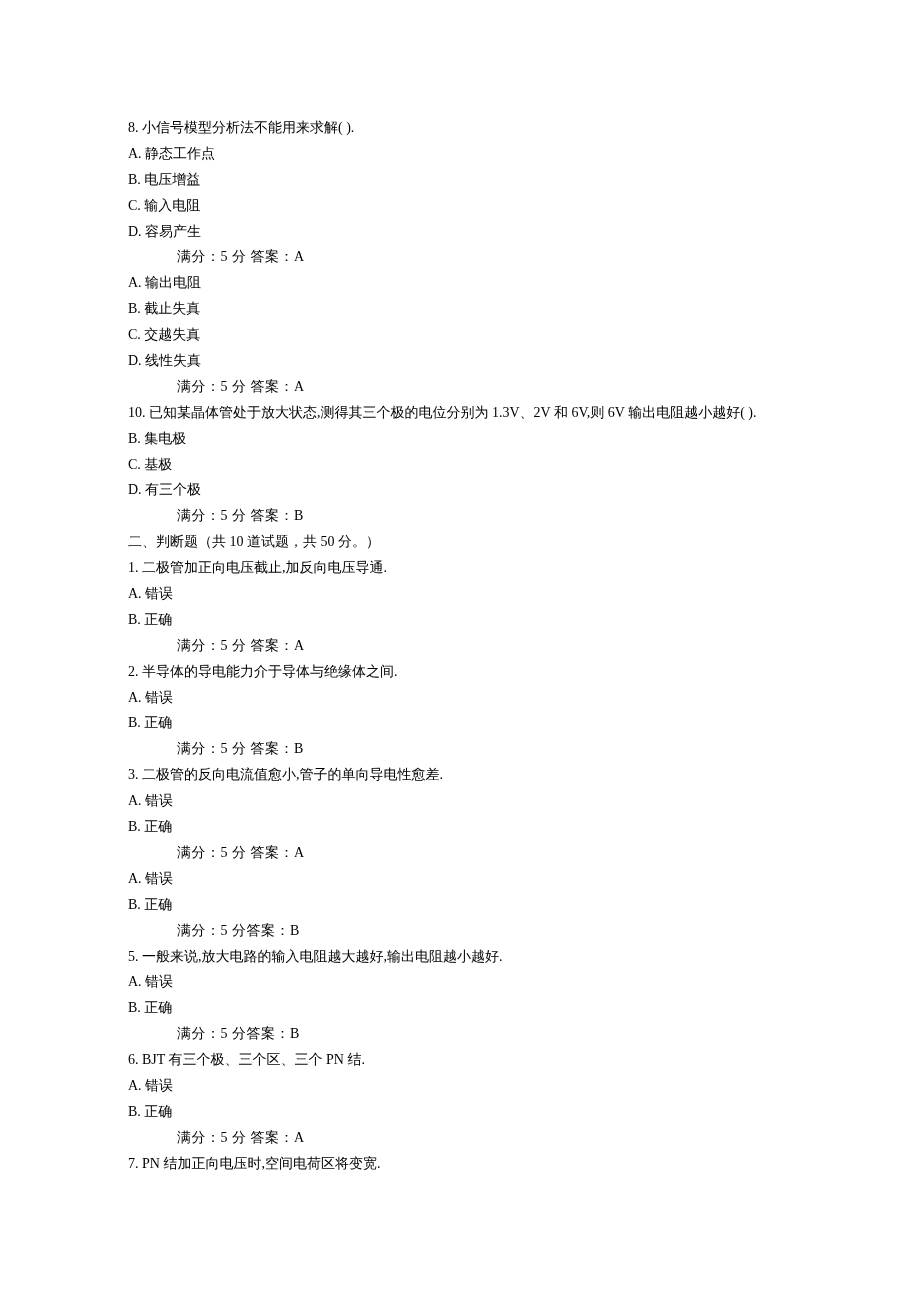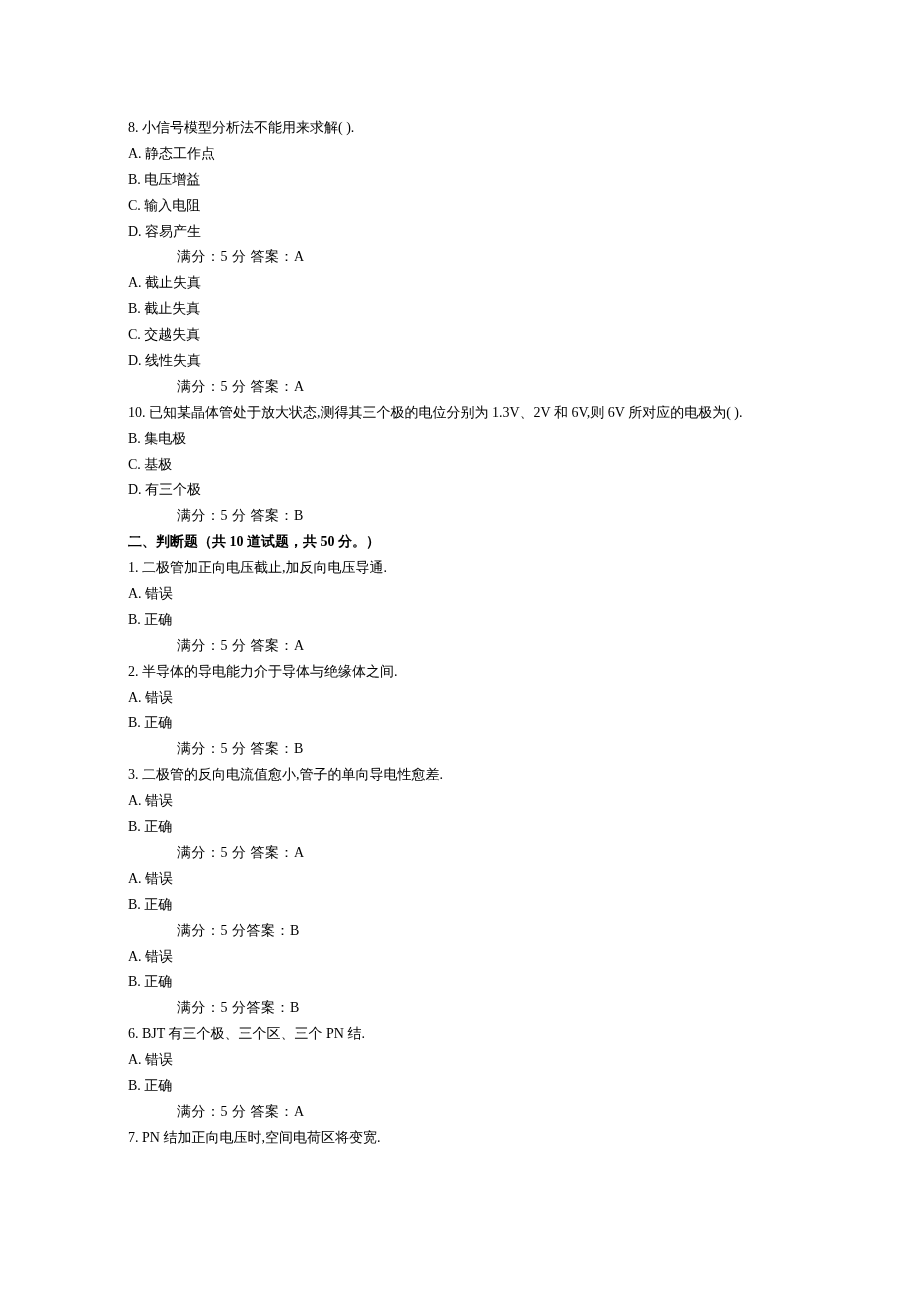--- a/index.html
+++ b/index.html
@@ -10,43 +10,43 @@
       font-family: "SimSun", "宋体", "Times New Roman", serif;
       font-size: 14px;
       line-height: 1.85;
       color: #000000;
       padding: 115px 128px 40px 128px;
     }
     .question-block { margin-bottom: 0; }
     .q-line { display: block; }
     .option { display: block; }
     .score-line { padding-left: 3.5em; display: block; letter-spacing: 0.5px; }
-    .section-header { font-weight: bold; display: block; }
+    .section-header { font-weight: normal; display: block; }
   </style>
 </head>
 <body>
 
 <div id="content">
     <div class="question-block">
       <span class="q-line"><span>8.</span><span>   小信号模型分析法不能用来求解( ).</span></span>
       <span class="option">A. 静态工作点</span>
       <span class="option">B. 电压增益</span>
       <span class="option">C. 输入电阻</span>
       <span class="option">D. 容易产生</span>
       <span class="score-line">满分：5   分    答案：A</span>
     </div>
     <div class="question-block">
-      <span class="option">A. 截止失真</span>
+      <span class="option">A. 输出电阻</span>
       <span class="option">B. 截止失真</span>
       <span class="option">C. 交越失真</span>
       <span class="option">D. 线性失真</span>
       <span class="score-line">满分：5   分    答案：A</span>
     </div>
     <div class="question-block">
-      <span class="q-line"><span>10.</span><span>   已知某晶体管处于放大状态,测得其三个极的电位分别为 1.3V、2V 和 6V,则 6V 所对应的电极为( ).</span></span>
+      <span class="q-line"><span>10.</span><span>   已知某晶体管处于放大状态,测得其三个极的电位分别为 1.3V、2V 和 6V,则 6V 输出电阻越小越好( ).</span></span>
       <span class="option">B. 集电极</span>
       <span class="option">C. 基极</span>
       <span class="option">D. 有三个极</span>
       <span class="score-line">满分：5   分     答案：B</span>
     </div>
     <span class="section-header">二、判断题（共 10 道试题，共 50 分。）</span>
     <div class="question-block">
       <span class="q-line"><span>1.</span><span>   二极管加正向电压截止,加反向电压导通.</span></span>
       <span class="option">A. 错误</span>
       <span class="option">B. 正确</span>
@@ -63,20 +63,21 @@
       <span class="option">A. 错误</span>
       <span class="option">B. 正确</span>
       <span class="score-line">满分：5   分    答案：A</span>
     </div>
     <div class="question-block">
       <span class="option">A. 错误</span>
       <span class="option">B. 正确</span>
       <span class="score-line">满分：5   分答案：B</span>
     </div>
     <div class="question-block">
+      <span class="q-line"><span>5.</span><span>   一般来说,放大电路的输入电阻越大越好,输出电阻越小越好.</span></span>
       <span class="option">A. 错误</span>
       <span class="option">B. 正确</span>
       <span class="score-line">满分：5   分答案：B</span>
     </div>
     <div class="question-block">
       <span class="q-line"><span>6.</span><span>   BJT 有三个极、三个区、三个 PN 结.</span></span>
       <span class="option">A. 错误</span>
       <span class="option">B. 正确</span>
       <span class="score-line">满分：5   分      答案：A</span>
     </div>

